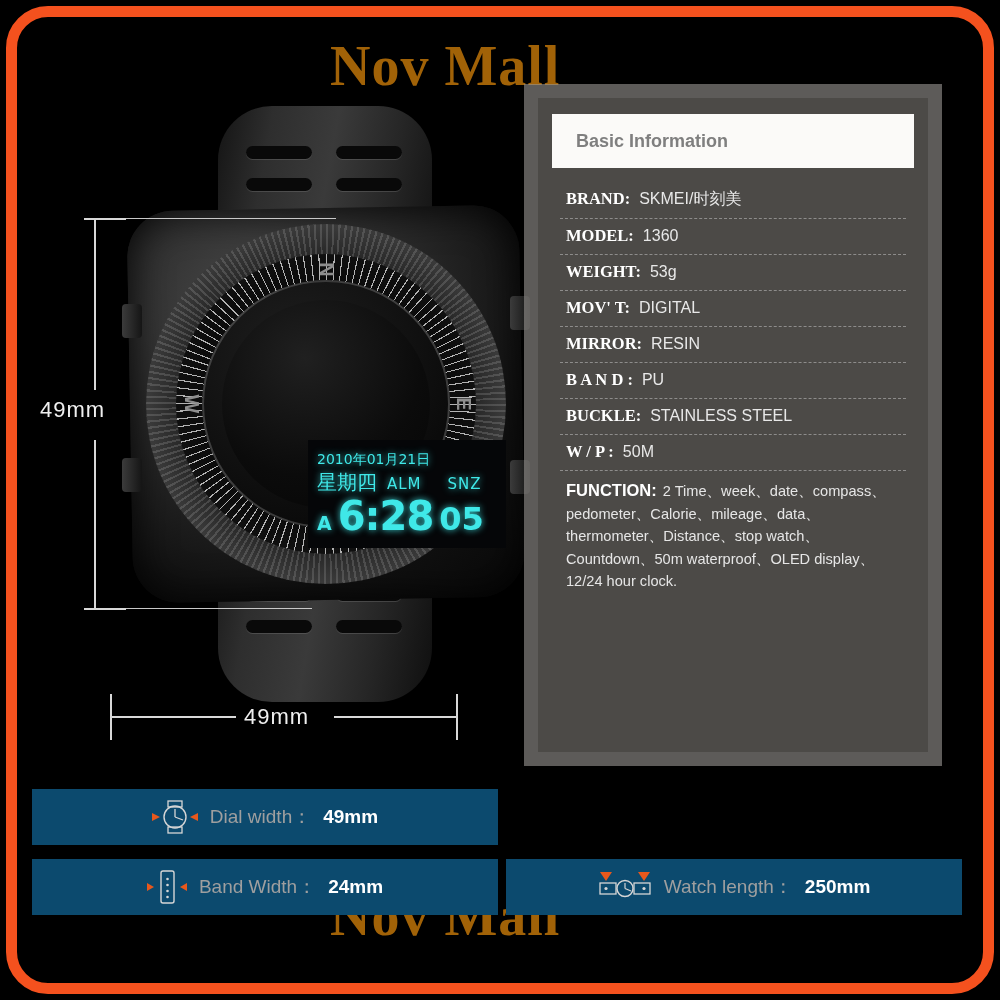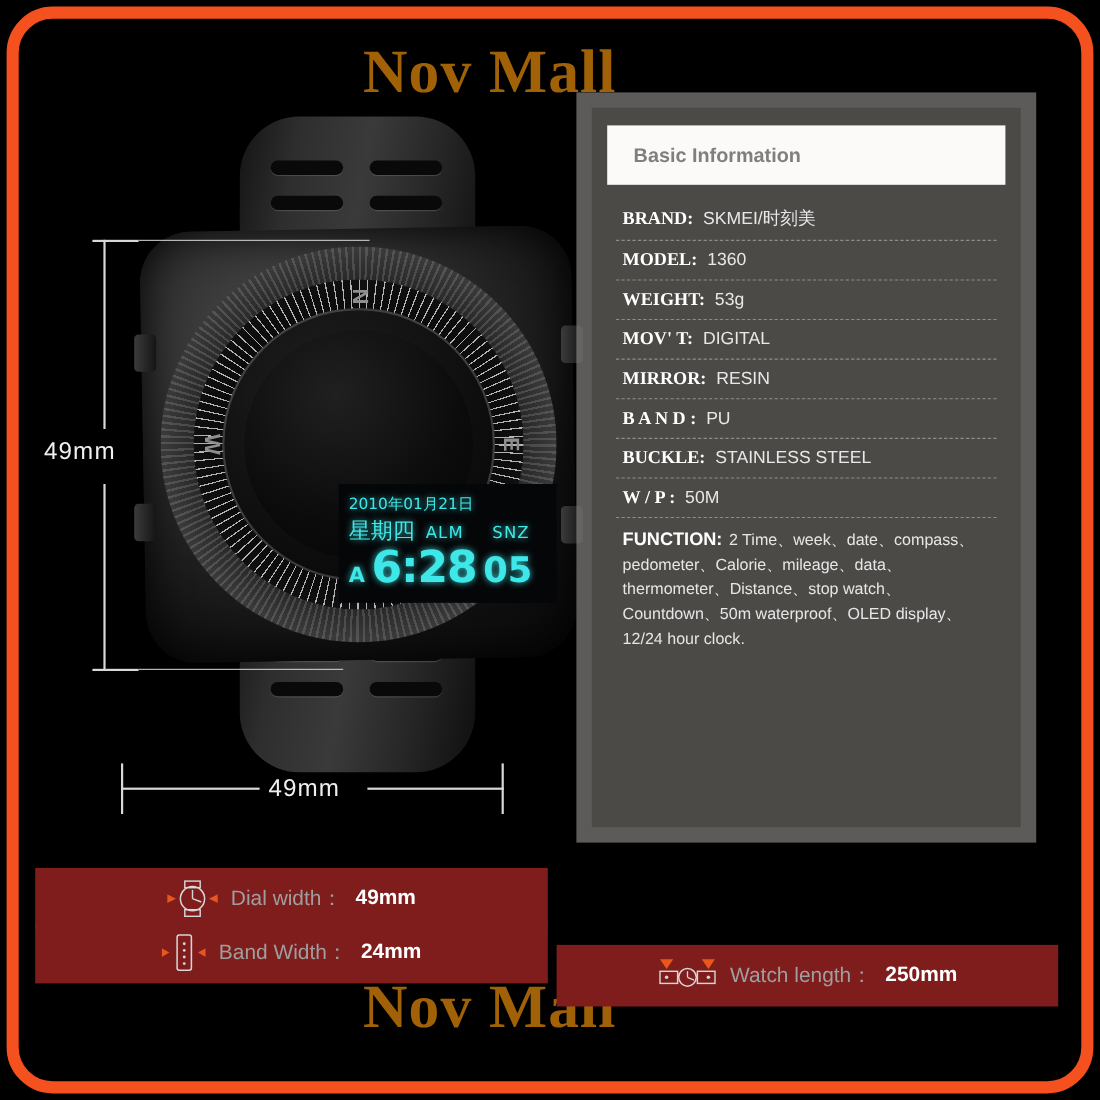--- a/index.html
+++ b/index.html
@@ -251,30 +251,30 @@
   #function-val {
     color: #e6e6e6;
     font-size: 14.6px;
     line-height: 1.55;
   }
 
   
   .info-bar {
     position: absolute;
     height: 56px;
-    background: #7f1d1d;
+    background: #0c4a6e;
     display: flex;
     align-items: center;
     justify-content: center;
     gap: 12px;
     z-index: 8;
   }
   #bar-dial-width    { left: 32px;  top: 789px; width: 466px; }
   #bar-dial-thick    { left: 506px; top: 789px; width: 456px; }
-  #bar-band-width    { left: 32px;  top: 838px; width: 466px; }
+  #bar-band-width    { left: 32px;  top: 859px; width: 466px; }
   #bar-watch-length  { left: 506px; top: 859px; width: 456px; }
   .bar-label {
     color: #9f9f9f;
     font-size: 19px;
   }
   .bar-value {
     color: #ffffff;
     font-size: 19px;
     font-weight: 700;
   }

